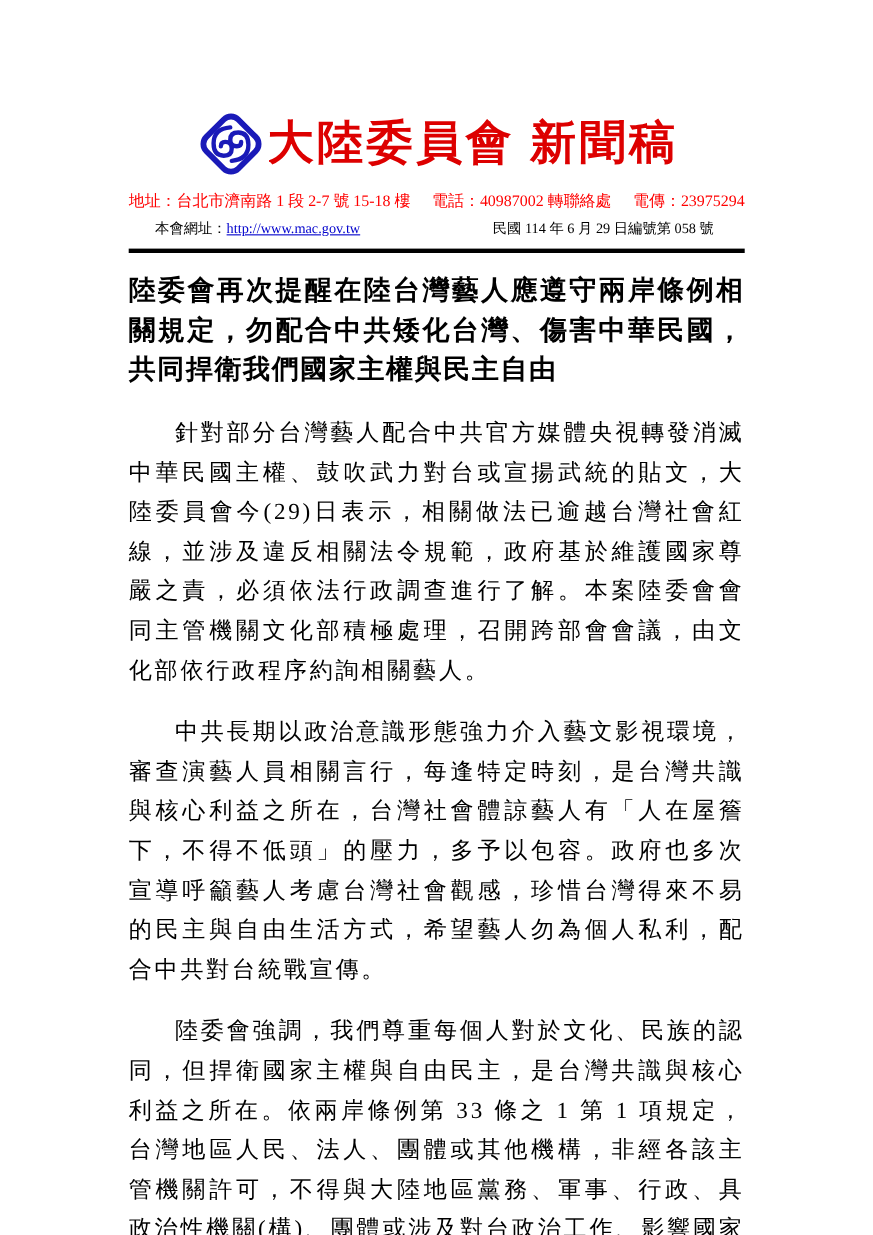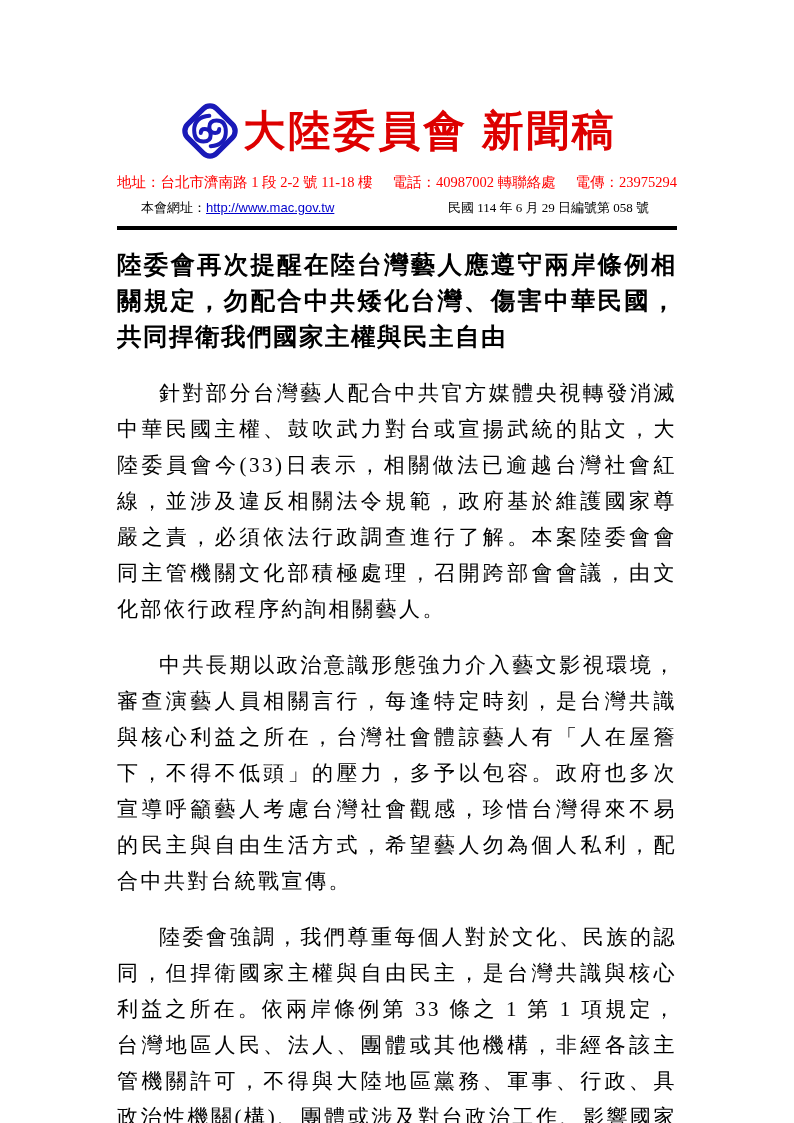--- a/index.html
+++ b/index.html
@@ -46,21 +46,21 @@
     padding: 0 28px 0 24px;
     font-size: 13px;
     white-space: nowrap;
     align-items: baseline;
   }
   .website-left { display: flex; align-items: baseline; }
   .website-link {
     color: #0000cc;
     text-decoration: underline;
     cursor: pointer;
-    font-family: Liberation Sans, sans-serif;
+    font-family: Liberation Serif, serif;
   }
   .header-rule {
     margin-top: 9px;
     height: 4px;
     background: #000000;
   }
   
   .doc-title {
     margin: 17px 0 15px 0;
     font-size: 24.5px;
@@ -97,39 +97,39 @@
         <svg viewBox="0 0 100 100" width="66" height="66" aria-hidden="true">
           <rect x="19" y="19" width="62" height="62" rx="14" ry="14" transform="rotate(45 50 50)" fill="none" stroke="#1a1ab8" stroke-width="8"></rect>
           <path d="M 49 27 Q 26 29 26 49 Q 26 66 40 66 Q 51 66 51 56 Q 51 47 42 47 Q 36 47 36 53" fill="none" stroke="#1a1ab8" stroke-width="6" stroke-linecap="round"></path>
           <path d="M 49 27 Q 26 29 26 49 Q 26 66 40 66 Q 51 66 51 56 Q 51 47 42 47 Q 36 47 36 53" fill="none" stroke="#1a1ab8" stroke-width="6" stroke-linecap="round" transform="rotate(180 50 50)"></path>
         </svg>
       </span>
       <h1 class="org-title">大陸委員會 新聞稿</h1>
     </div>
 
     <div class="contact-line">
-      <span>地址：台北市濟南路 1 段 2-2 號 11-18 樓</span>
+      <span>地址：台北市濟南路 1 段 2-7 號 15-18 樓</span>
       <span>電話：40987002 轉聯絡處</span>
       <span>電傳：23975294</span>
     </div>
 
     <div class="website-line">
       <span class="website-left">
         <span>本會網址：</span>
         <a class="website-link">http://www.mac.gov.tw</a>
       </span>
       <span>民國 114 年 6 月 29 日編號第 058 號</span>
     </div>
 
     <div class="header-rule"></div>
   </header>
 
   <main class="doc-body">
     <h2 class="doc-title">陸委會再次提醒在陸台灣藝人應遵守兩岸條例相關規定，勿配合中共矮化台灣、傷害中華民國，共同捍衛我們國家主權與民主自由</h2>
-    <p>針對部分台灣藝人配合中共官方媒體央視轉發消滅中華民國主權、鼓吹武力對台或宣揚武統的貼文，大陸委員會今(33)日表示，相關做法已逾越台灣社會紅線，並涉及違反相關法令規範，政府基於維護國家尊嚴之責，必須依法行政調查進行了解。本案陸委會會同主管機關文化部積極處理，召開跨部會會議，由文化部依行政程序約詢相關藝人。</p>
+    <p>針對部分台灣藝人配合中共官方媒體央視轉發消滅中華民國主權、鼓吹武力對台或宣揚武統的貼文，大陸委員會今(29)日表示，相關做法已逾越台灣社會紅線，並涉及違反相關法令規範，政府基於維護國家尊嚴之責，必須依法行政調查進行了解。本案陸委會會同主管機關文化部積極處理，召開跨部會會議，由文化部依行政程序約詢相關藝人。</p>
     <p>中共長期以政治意識形態強力介入藝文影視環境，審查演藝人員相關言行，每逢特定時刻，是台灣共識與核心利益之所在，台灣社會體諒藝人有「人在屋簷下，不得不低頭」的壓力，多予以包容。政府也多次宣導呼籲藝人考慮台灣社會觀感，珍惜台灣得來不易的民主與自由生活方式，希望藝人勿為個人私利，配合中共對台統戰宣傳。</p>
     <p>陸委會強調，我們尊重每個人對於文化、民族的認同，但捍衛國家主權與自由民主，是台灣共識與核心利益之所在。依兩岸條例第 33 條之 1 第 1 項規定，台灣地區人民、法人、團體或其他機構，非經各該主管機關許可，不得與大陸地區黨務、軍事、行政、具政治性機關(構)、團體或涉及對台政治工作、影響國家安全或利益之機關(構)、團體</p>
   </main>
 
   <footer class="page-footer">
     <span>1</span>
   </footer>
 
 </div>
 

